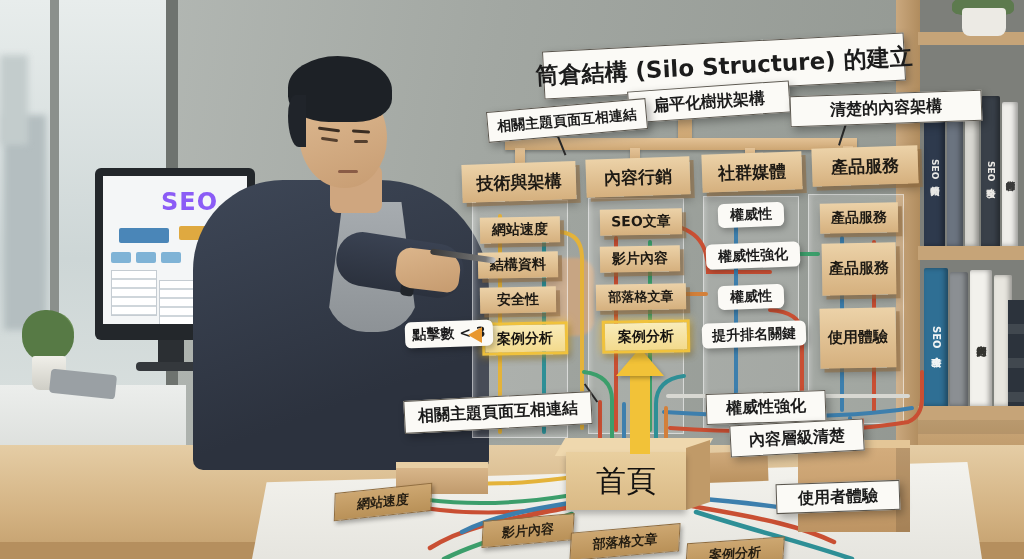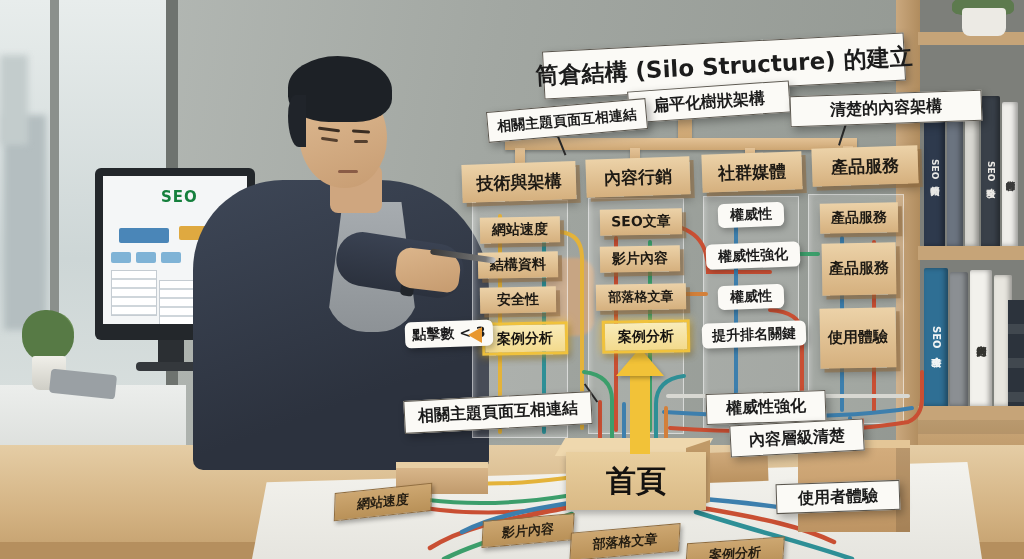--- a/index.html
+++ b/index.html
@@ -55,21 +55,21 @@
   <div class="abs" style="left:952px;top:-6px;width:62px;height:22px;background:#5d7a4e;border-radius:50% 50% 30% 30%;"></div>
   <div class="abs" style="left:962px;top:8px;width:44px;height:28px;background:#eceae4;border-radius:4px 4px 8px 8px;"></div>
 
   <div class="abs" style="left:918px;top:420px;width:106px;height:80px;background:linear-gradient(180deg,#c9a678,#b28a59);box-shadow:inset 0 14px 0 rgba(0,0,0,.08);"></div>
 
   <div class="abs" style="left:0;top:445px;width:1024px;height:114px;background:linear-gradient(180deg,#e5cda5,#d3b282 60%,#c29e6c);"></div>
   <div class="abs" style="left:0;top:542px;width:1024px;height:17px;background:#b5limited8f5e;background:#b58f5e;"></div>
 
   <div class="abs" style="left:95px;top:168px;width:160px;height:172px;background:#23272b;border-radius:6px;"></div>
   <div class="abs" style="left:103px;top:176px;width:144px;height:148px;background:#f4f6f7;overflow:hidden;">
-    <div class="abs" style="left:58px;top:12px;font-size:15px;font-weight:700;color:#15803d;letter-spacing:1px;">SEO</div>
+    <div class="abs" style="left:58px;top:12px;font-size:24px;font-weight:700;color:#8b5cf6;letter-spacing:1px;">SEO</div>
     <div class="abs" style="left:16px;top:52px;width:50px;height:15px;background:#4a86b8;border-radius:2px;"></div>
     <div class="abs" style="left:76px;top:50px;width:44px;height:14px;background:#dfa940;border-radius:2px;"></div>
     <div class="abs" style="left:130px;top:50px;width:14px;height:14px;background:#dfa940;border-radius:2px;"></div>
     <div class="abs" style="left:8px;top:76px;width:20px;height:11px;background:#7fb3d6;border-radius:2px;"></div>
     <div class="abs" style="left:33px;top:76px;width:20px;height:11px;background:#7fb3d6;border-radius:2px;"></div>
     <div class="abs" style="left:58px;top:76px;width:20px;height:11px;background:#7fb3d6;border-radius:2px;"></div>
     <div class="abs" style="left:92px;top:74px;width:16px;height:24px;background:#e3b45a;border-radius:2px;"></div>
     <div class="abs" style="left:8px;top:94px;width:44px;height:44px;background:#fff;border:1px solid #c5ccd2;
          background-image:repeating-linear-gradient(180deg,transparent 0 7px,#cfd6db 7px 9px);"></div>
     <div class="abs" style="left:56px;top:104px;width:48px;height:44px;background:#fff;border:1px solid #c5ccd2;
@@ -185,21 +185,21 @@
   <div class="sign abs" style="left:487px;top:105px;width:158px;height:29px;font-size:14px;transform:rotate(-5deg);z-index:70;">相關主題頁面互相連結</div>
   <div class="ptr abs" style="left:560px;top:132px;width:2px;height:24px;transform:rotate(-22deg);z-index:69;"></div>
 
   <div class="sign abs" style="left:404px;top:396px;width:186px;height:31px;font-size:16px;transform:rotate(-3deg);z-index:60;">相關主題頁面互相連結</div>
   <div class="ptr abs" style="left:590px;top:382px;width:2px;height:22px;transform:rotate(-35deg);z-index:59;"></div>
   <div class="sign abs" style="left:706px;top:392px;width:118px;height:29px;font-size:16px;transform:rotate(-2deg);z-index:60;">權威性強化</div>
   <div class="sign abs" style="left:730px;top:422px;width:132px;height:30px;font-size:16px;transform:rotate(-3deg);z-index:60;">內容層級清楚</div>
 
   <div class="abs" style="left:560px;top:438px;width:148px;height:18px;background:#efd8ae;transform:skewX(-30deg);z-index:45;"></div>
   <div class="abs" style="left:686px;top:444px;width:24px;height:62px;background:#c09a68;transform:skewY(-18deg);z-index:45;"></div>
-  <div class="abs" style="left:566px;top:452px;width:140px;height:58px;background:linear-gradient(180deg,#e9cf9f,#d9b985);display:flex;align-items:center;justify-content:center;font-size:30px;font-weight:700;color:#141210;z-index:46;box-shadow:0 4px 6px rgba(0,0,0,.25);">首頁</div>
+  <div class="abs" style="left:566px;top:452px;width:120px;height:58px;background:linear-gradient(180deg,#e9cf9f,#d9b985);display:flex;align-items:center;justify-content:center;font-size:30px;font-weight:400;color:#141210;z-index:46;box-shadow:0 4px 6px rgba(0,0,0,.25);">首頁</div>
 
   <div class="abs" style="left:396px;top:468px;width:92px;height:26px;background:linear-gradient(180deg,#d8b68a,#c09а6c);background:linear-gradient(180deg,#d8b68a,#c09a6c);z-index:44;box-shadow:0 -6px 0 #e8cfa4;"></div>
   <div class="abs" style="left:698px;top:452px;width:70px;height:30px;background:linear-gradient(180deg,#cfa97a,#ba9260);transform:rotate(-2deg);z-index:44;"></div>
   <div class="abs" style="left:798px;top:448px;width:112px;height:84px;background:linear-gradient(180deg,#d3ac7c,#bd9463);z-index:44;box-shadow:0 -8px 0 #e4c697,inset -14px 0 0 rgba(0,0,0,.12);"></div>
   <div class="sign abs" style="left:776px;top:482px;width:122px;height:28px;font-size:16px;transform:rotate(-2deg);z-index:60;">使用者體驗</div>
 
   <div class="plaque abs" style="left:334px;top:488px;width:96px;height:26px;font-size:13px;transform:rotate(-6deg) skewX(-8deg);z-index:47;">網站速度</div>
   <div class="plaque abs" style="left:482px;top:517px;width:90px;height:25px;font-size:13px;transform:rotate(-5deg) skewX(-8deg);z-index:47;">影片內容</div>
   <div class="plaque abs" style="left:570px;top:528px;width:108px;height:26px;font-size:13px;transform:rotate(-5deg) skewX(-8deg);z-index:47;">部落格文章</div>
   <div class="plaque abs" style="left:686px;top:540px;width:96px;height:25px;font-size:13px;transform:rotate(-4deg) skewX(-8deg);z-index:47;">案例分析</div>

